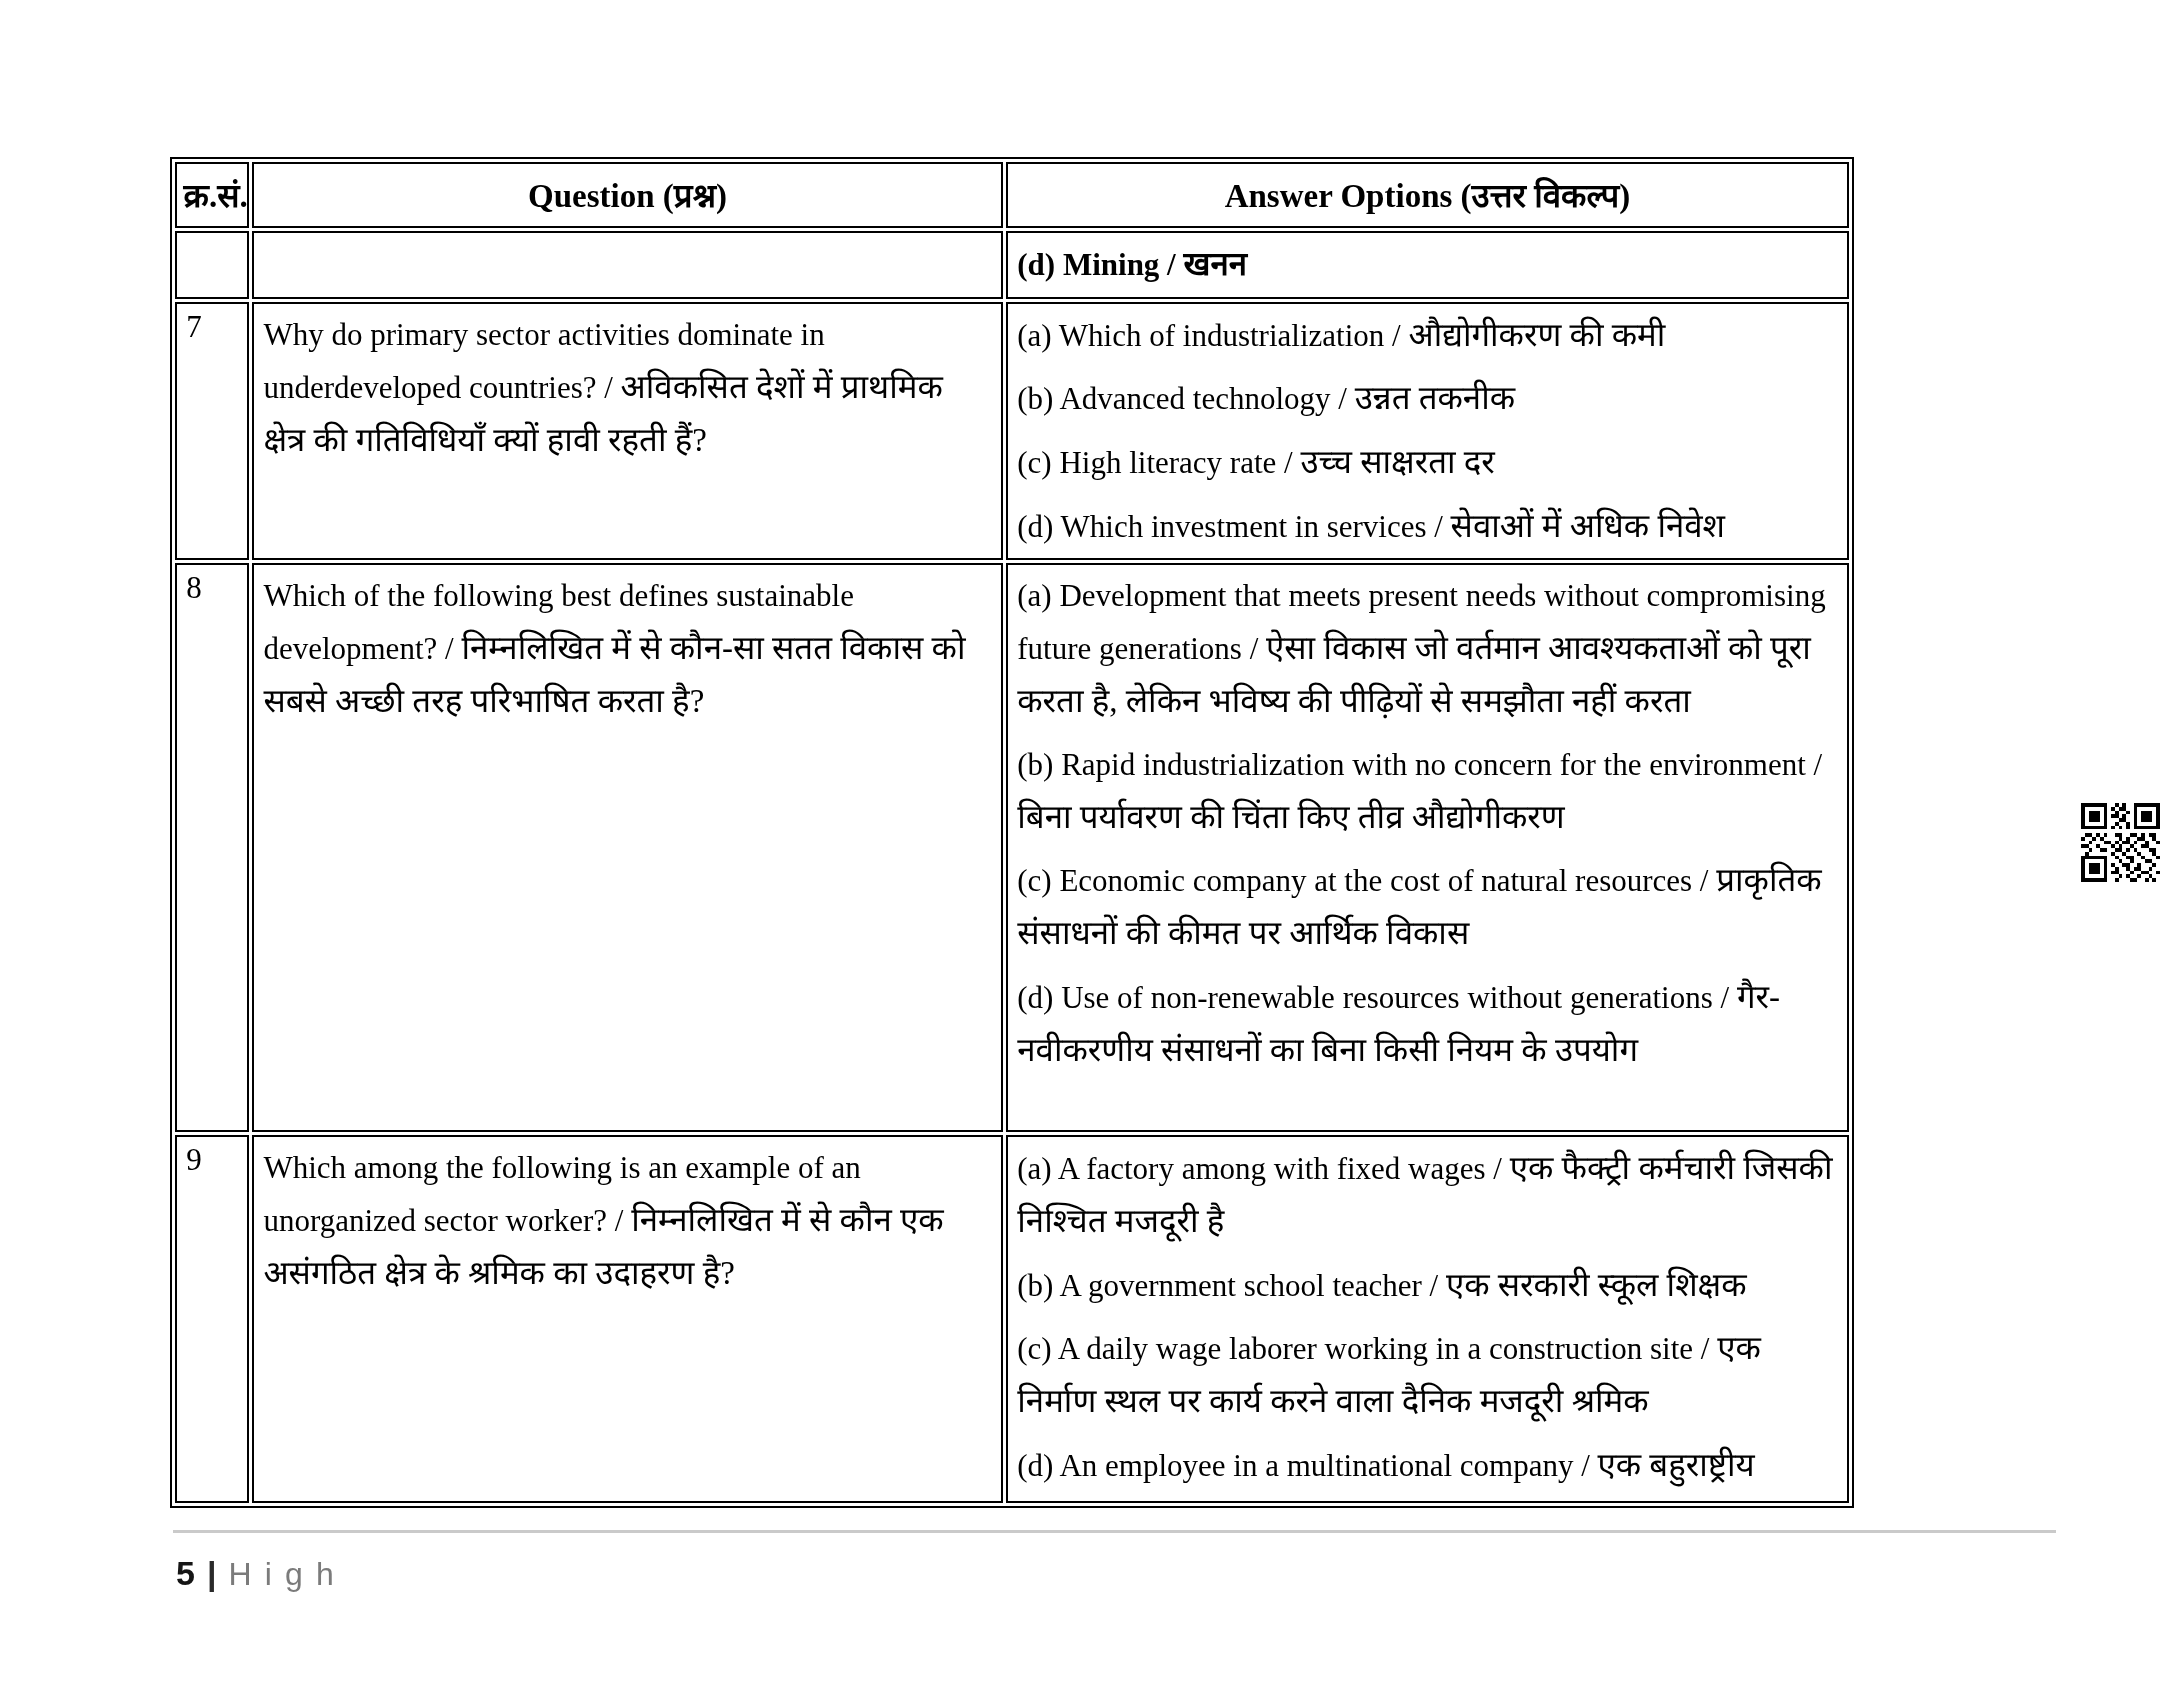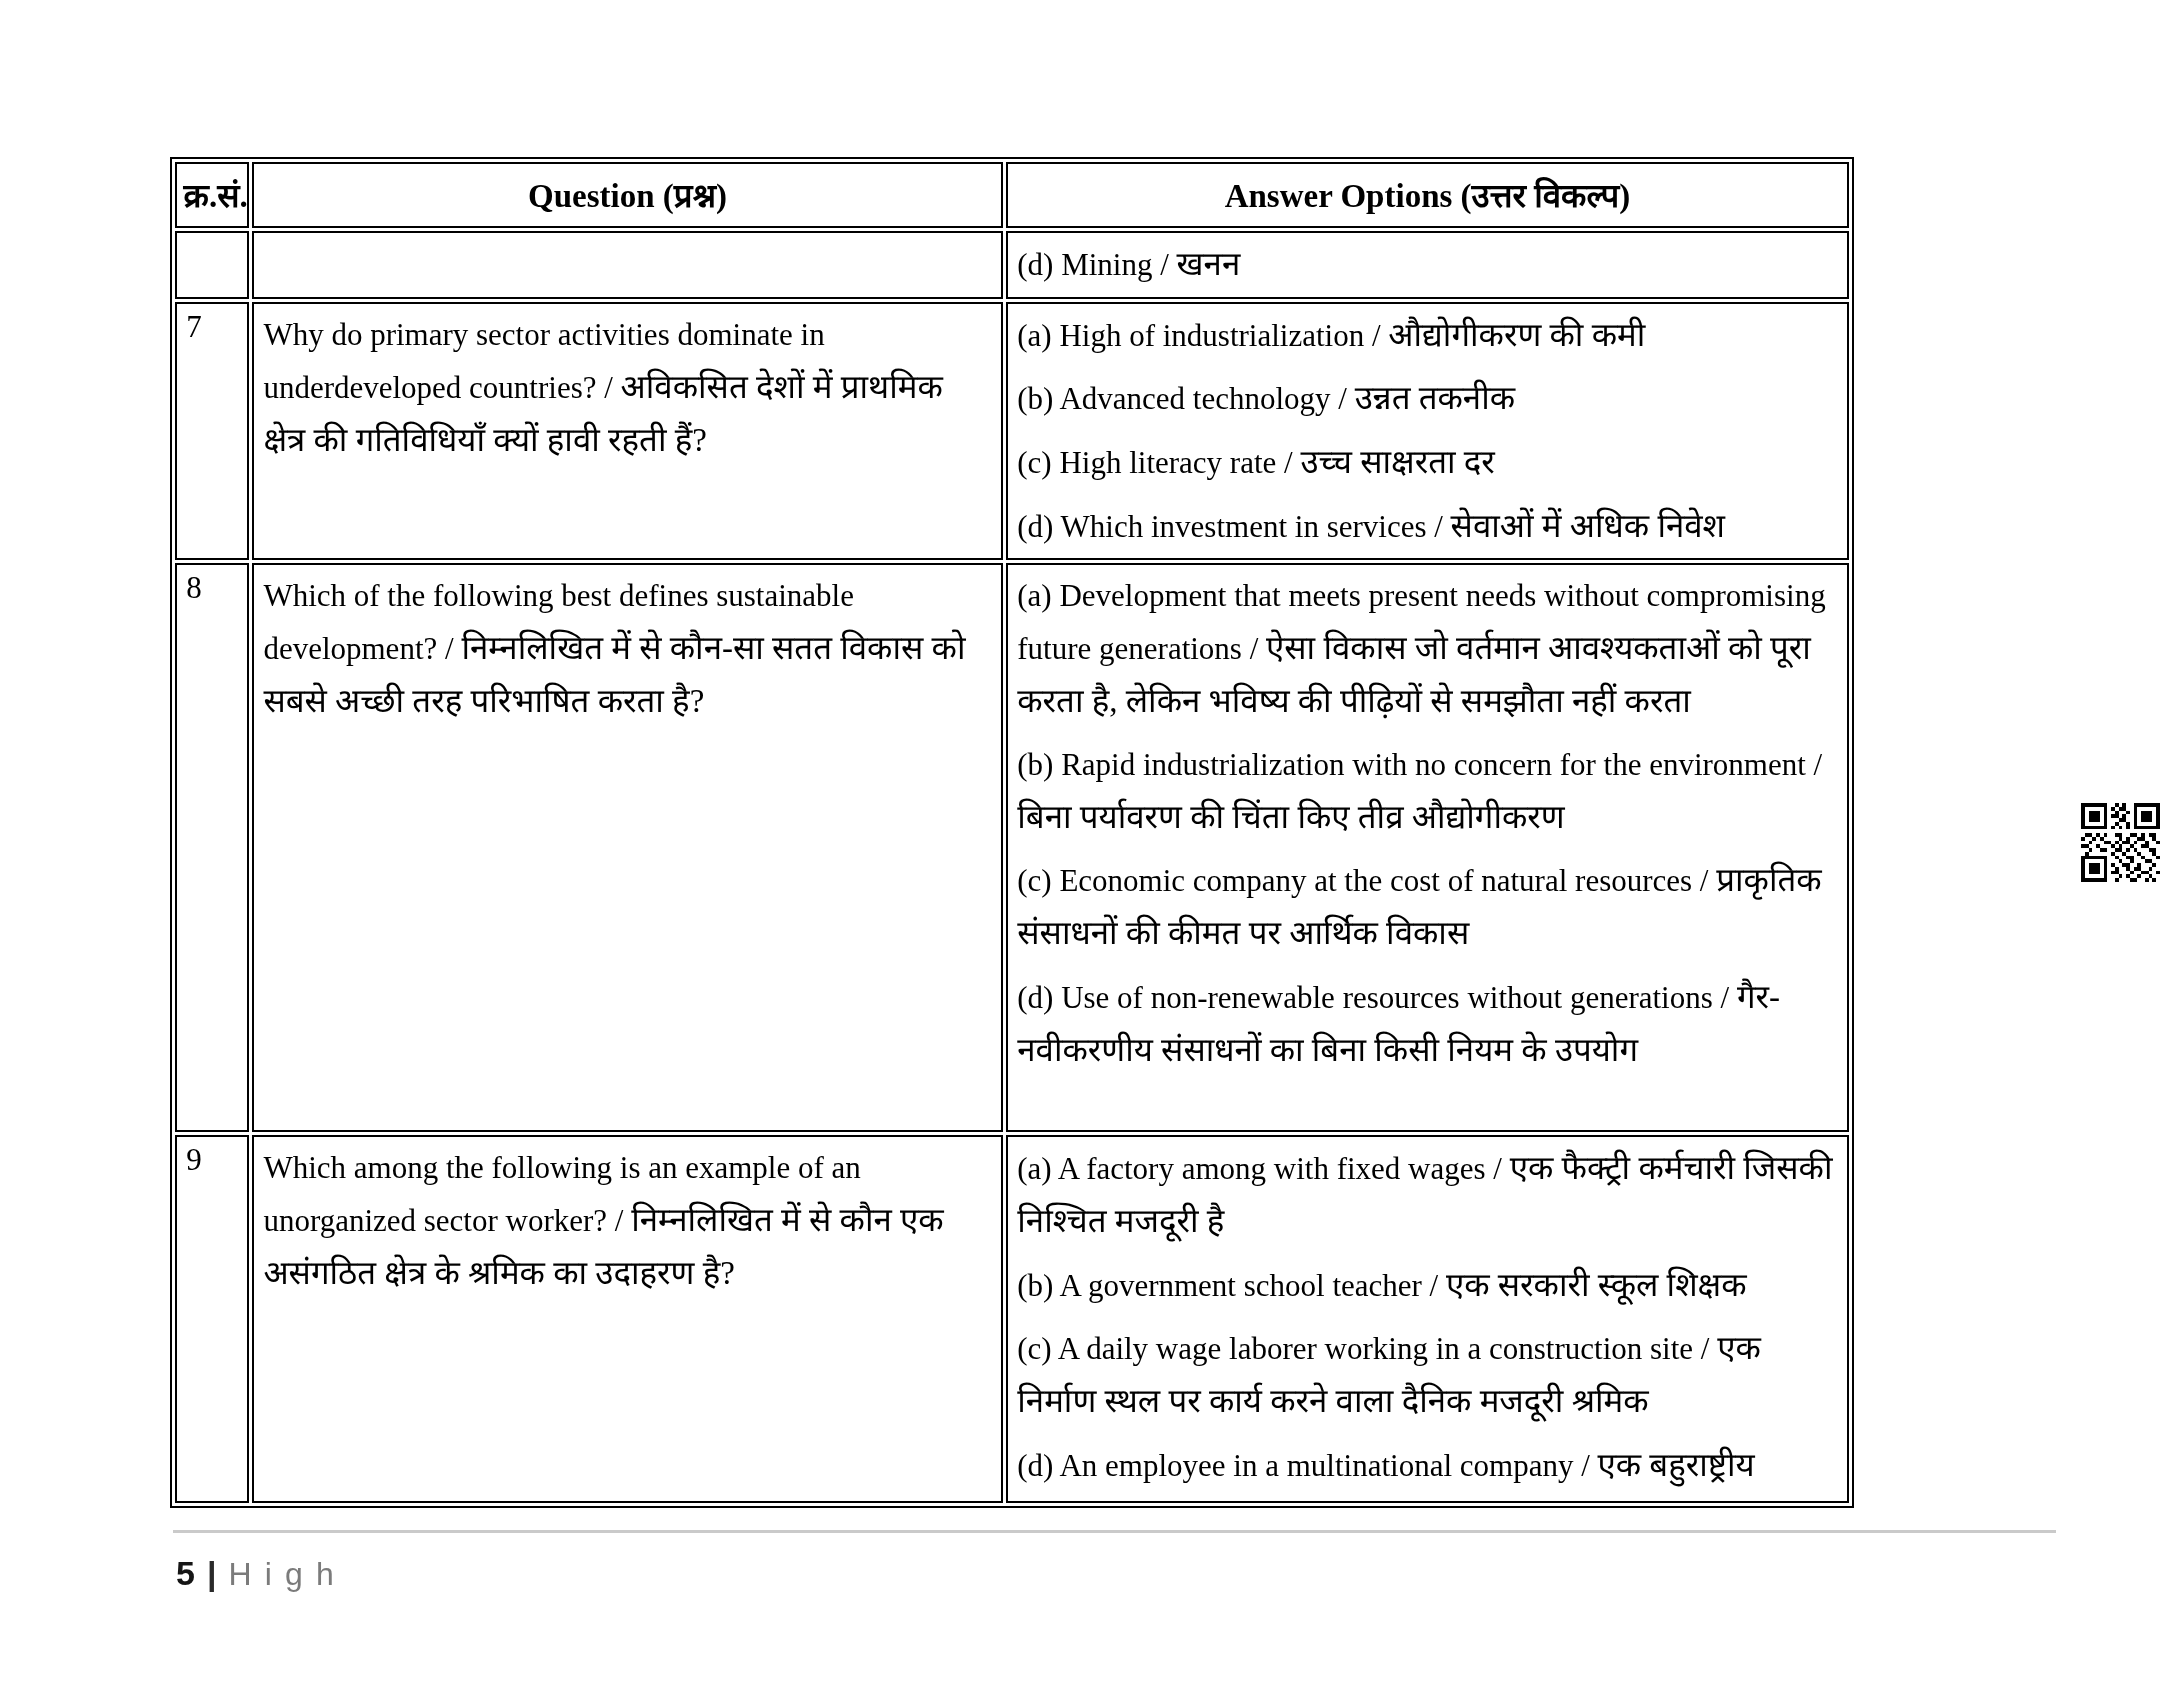--- a/index.html
+++ b/index.html
@@ -38,21 +38,21 @@
     text-align: center;
     padding: 9.3px 6.6px 5.3px 6.6px;
     line-height: 46px;
   }
   table.qtable td {
     font-size: 31px;
     padding: 5.3px 10.6px 5.3px 9.3px;
   }
   td.sno-cell { padding-left: 10.6px; }
   .r-head { height: 66px; }
-  .r-cont { height: 58px; }
+  .r-cont { height: 58px; font-weight: bold; }
   .r-q7   { height: 225px; }
   .r-q8   { height: 569px; }
   .r-q9   { height: 368px; }
 
   p.qtext, p.opt { margin: 0; line-height: 52px; }
   p.opt { margin-bottom: 10.6px; }
   p.opt:last-child { margin-bottom: 0; }
   .hi { font-size: 33px; }
 
   
@@ -113,21 +113,21 @@
           <p class="opt"><span class="en">(d) Mining / </span><span class="hi">खनन</span></p>
         </td>
       </tr>
 
       <tr class="r-q7">
         <td class="sno-cell">7</td>
         <td>
           <p class="qtext"><span class="en">Why do primary sector activities dominate in underdeveloped countries? / </span><span class="hi">अविकसित देशों में प्राथमिक क्षेत्र की गतिविधियाँ क्यों हावी रहती हैं?</span></p>
         </td>
         <td>
-          <p class="opt"><span class="en">(a) High of industrialization / </span><span class="hi">औद्योगीकरण की कमी</span></p>
+          <p class="opt"><span class="en">(a) Which of industrialization / </span><span class="hi">औद्योगीकरण की कमी</span></p>
           <p class="opt"><span class="en">(b) Advanced technology / </span><span class="hi">उन्नत तकनीक</span></p>
           <p class="opt"><span class="en">(c) High literacy rate / </span><span class="hi">उच्च साक्षरता दर</span></p>
           <p class="opt"><span class="en">(d) Which investment in services / </span><span class="hi">सेवाओं में अधिक निवेश</span></p>
         </td>
       </tr>
 
       <tr class="r-q8">
         <td class="sno-cell">8</td>
         <td>
           <p class="qtext"><span class="en">Which of the following best defines sustainable development? / </span><span class="hi">निम्नलिखित में से कौन-सा सतत विकास को सबसे अच्छी तरह परिभाषित करता है?</span></p>

